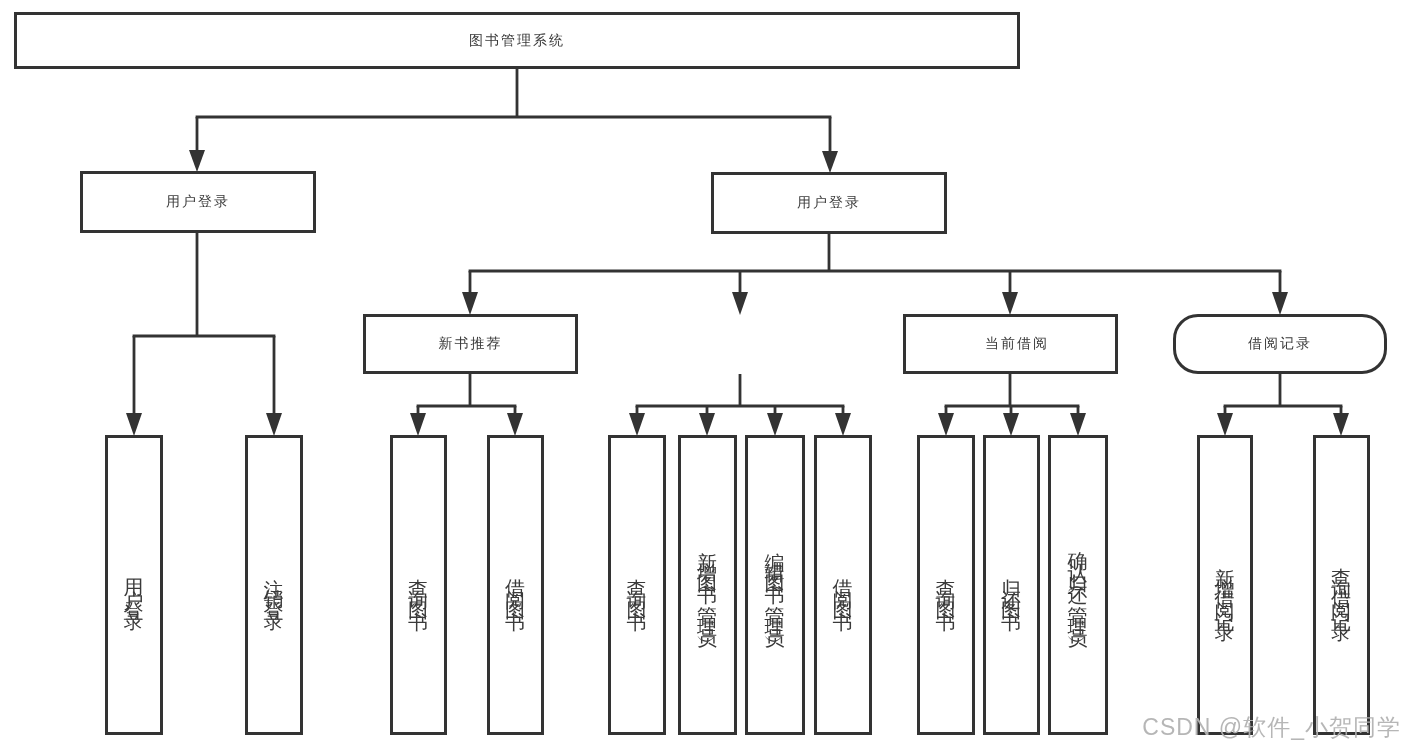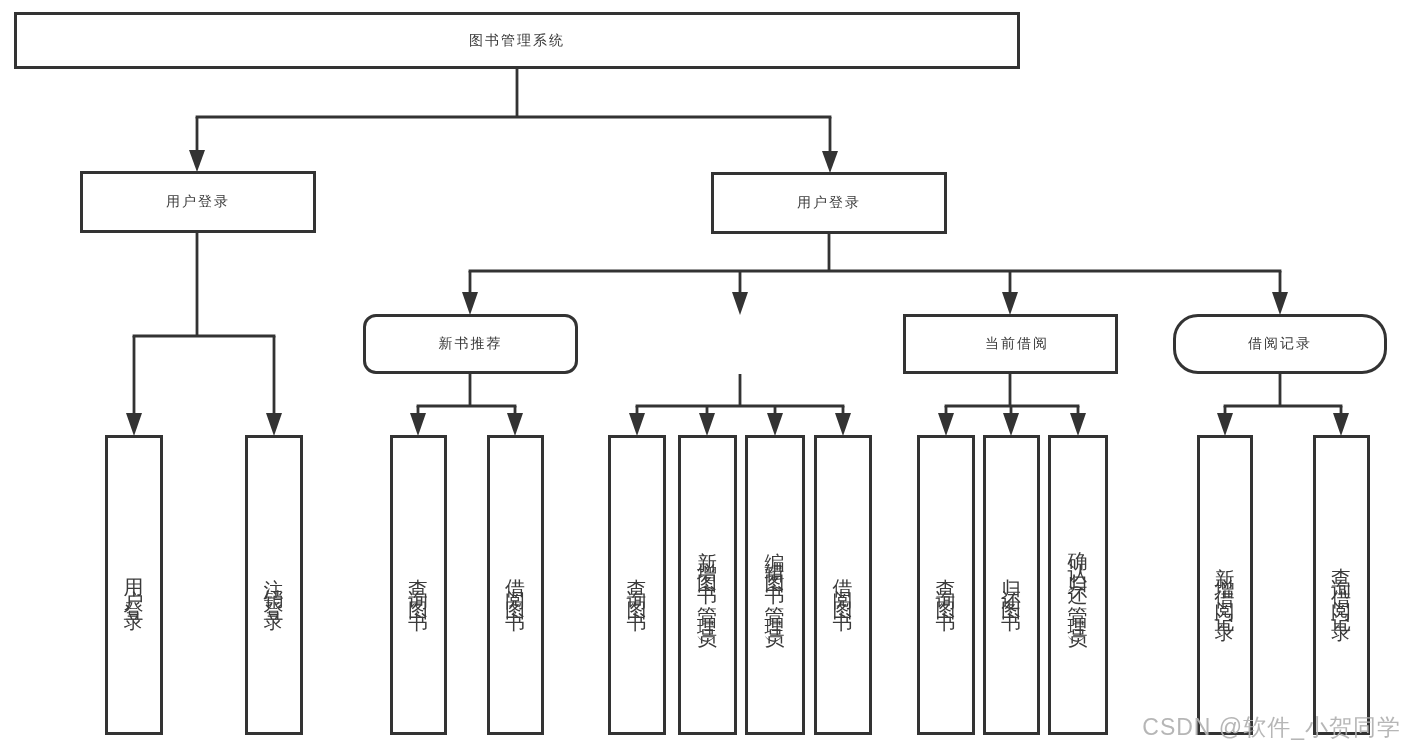--- a/index.html
+++ b/index.html
@@ -133,21 +133,21 @@
       <line x1="1341" y1="406" x2="1341" y2="414"></line>
       <polygon points="1333,413 1349,413 1341,436"></polygon>
     </g>
   </svg>
 
   <div class="node hbox" style="left:14px; top:12px; width:1006px; height:57px;">图书管理系统</div>
 
   <div class="node hbox" style="left:80px; top:171px; width:236px; height:62px;">用户登录</div>
   <div class="node hbox" style="left:711px; top:172px; width:236px; height:62px;">用户登录</div>
 
-  <div class="node hbox" style="left:363px; top:314px; width:215px; height:60px;border-radius:13px;">新书推荐</div>
+  <div class="node hbox" style="left:363px; top:314px; width:215px; height:60px;">新书推荐</div>
   <div class="node hbox" style="left:903px; top:314px; width:215px; height:60px;padding-left:13px;">当前借阅</div>
   <div class="node hbox" style="left:1173px; top:314px; width:214px; height:60px;border-radius:25px;">借阅记录</div>
 
   <div class="node vbox" style="left:105px; top:435px; width:58px; height:300px;">用户登录</div>
   <div class="node vbox" style="left:245px; top:435px; width:58px; height:300px;">注销登录</div>
 
   <div class="node vbox" style="left:390px; top:435px; width:57px; height:300px;">查询图书</div>
   <div class="node vbox" style="left:487px; top:435px; width:57px; height:300px;">借阅图书</div>
 
   <div class="node vbox" style="left:608px; top:435px; width:58px; height:300px;">查询图书</div>

